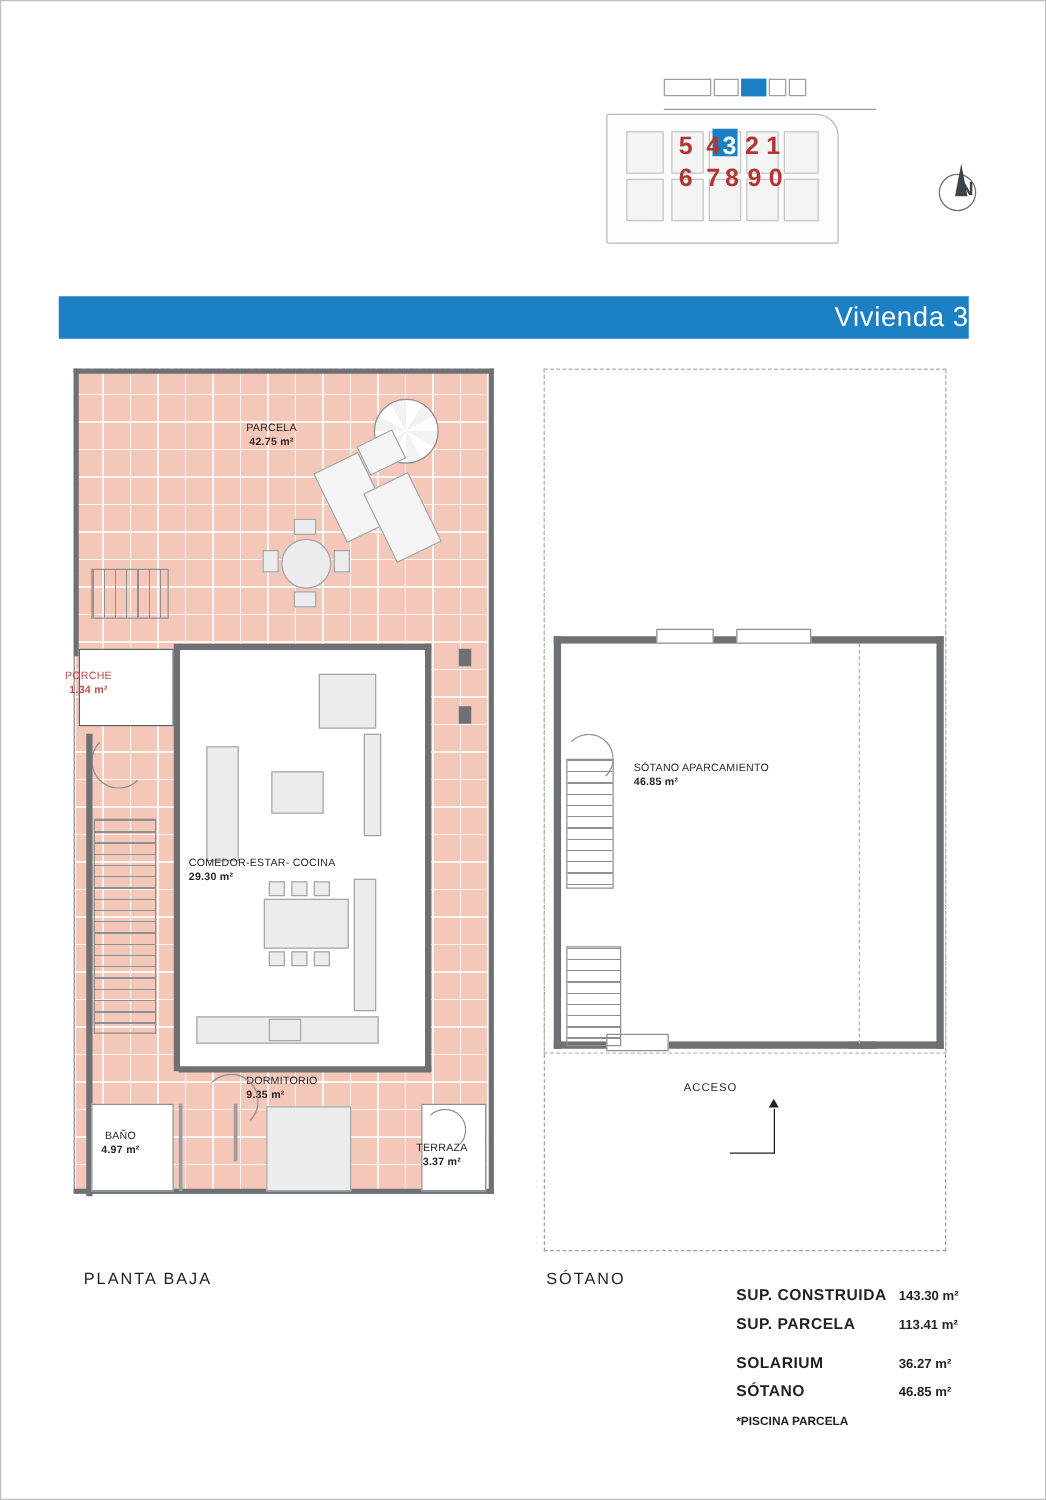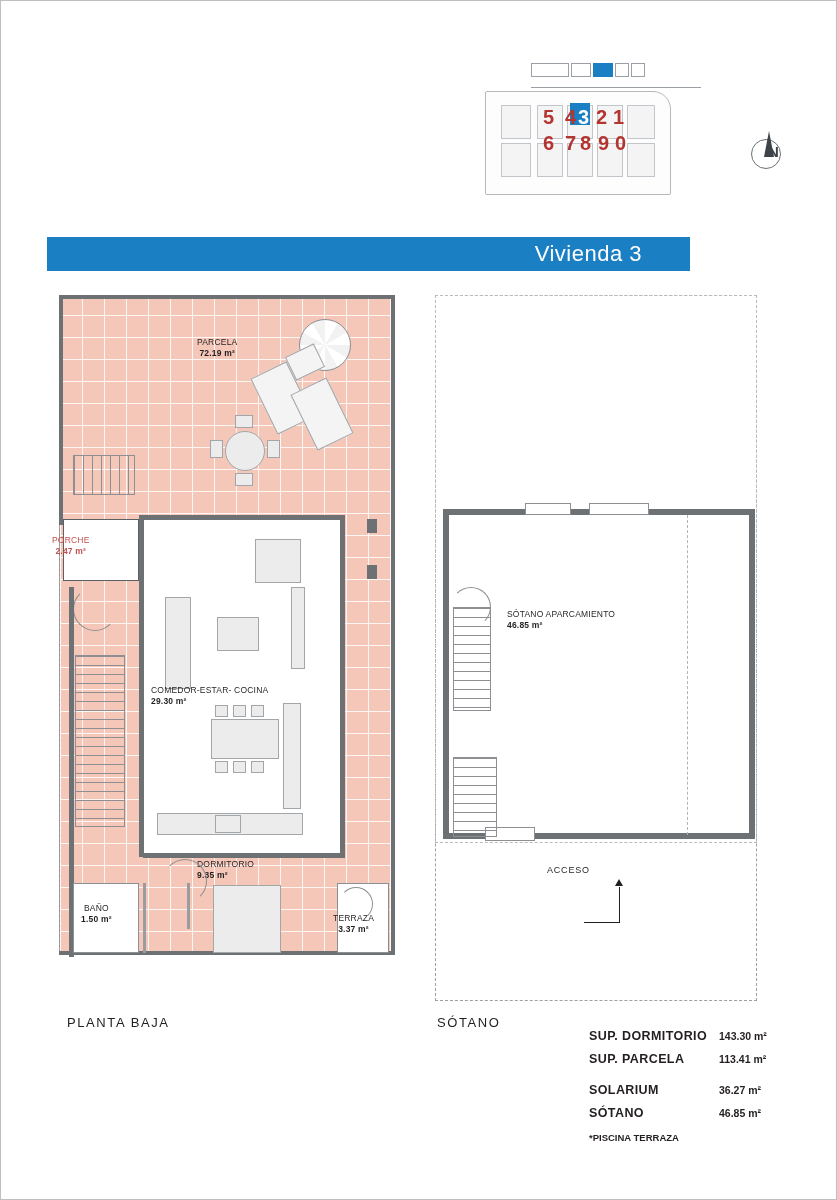--- a/index.html
+++ b/index.html
@@ -107,26 +107,25 @@
     left: 19px; top: 12px;
     font-size: 15px;
     font-weight: 700;
     color: #3d4348;
   }
 
   
   .titlebar {
     position: absolute;
     left: 46px; top: 236px;
-    width: 643px; height: 34px;
+    width: 728px; height: 34px;
     background: #1b7fc4;
     display: flex;
     align-items: center;
     justify-content: flex-end;
-    padding-right: 48px;
   }
   .titlebar .t {
     color: #ffffff;
     font-size: 22px;
     letter-spacing: 0.5px;
   }
 
   
   .planwrap { position: absolute; }
   .planta { left: 46px; top: 286px; width: 350px; height: 690px; }
@@ -338,34 +337,34 @@
     <div class="furn round" style="left:178px; top:144px; width:40px; height:40px;"></div>
     <div class="furn" style="left:163px; top:153px; width:13px; height:18px;"></div>
     <div class="furn" style="left:220px; top:153px; width:13px; height:18px;"></div>
     <div class="furn" style="left:188px; top:128px; width:18px; height:13px;"></div>
     <div class="furn" style="left:188px; top:186px; width:18px; height:13px;"></div>
 
     <div class="stair h" style="left:26px; top:168px; width:62px; height:40px;"></div>
 
     <div class="lbl center" style="left:150px; top:50px;">
       <span>PARCELA</span><br>
-      <b>72.19 m²</b>
+      <b>42.75 m²</b>
     </div>
 
     <div class="gf-white" style="left:96px; top:232px; width:198px; height:336px;"></div>
     <div class="wall" style="left:96px; top:228px; width:202px; height:5px;"></div>
     <div class="wall" style="left:92px; top:228px; width:5px; height:342px;"></div>
     <div class="wall" style="left:293px; top:228px; width:5px; height:342px;"></div>
     <div class="wall" style="left:320px; top:232px; width:10px; height:14px;"></div>
     <div class="wall" style="left:320px; top:278px; width:10px; height:14px;"></div>
 
     <div class="gf-white" style="left:16px; top:232px; width:76px; height:62px;"></div>
     <div class="lbl center red" style="left:5px; top:248px;">
       <span>PORCHE</span><br>
-      <b>2.47 m²</b>
+      <b>1.34 m²</b>
     </div>
     <div class="door-arc" style="left:26px; top:300px; width:44px; height:44px; border-color:#8d8f92; border-top-color:transparent; border-right-color:transparent;"></div>
 
     <div class="stair" style="left:28px; top:368px; width:50px; height:172px;"></div>
     <div class="wall" style="left:22px; top:300px; width:5px; height:370px;"></div>
 
     <div class="furn" style="left:208px; top:252px; width:46px; height:44px;"></div>
     <div class="furn" style="left:118px; top:310px; width:26px; height:92px;"></div>
     <div class="furn" style="left:170px; top:330px; width:42px; height:34px;"></div>
     <div class="furn" style="left:244px; top:300px; width:14px; height:82px;"></div>
@@ -391,21 +390,21 @@
     <div class="furn" style="left:166px; top:598px; width:68px; height:68px;"></div>
     <div class="lbl" style="left:150px; top:572px;">
       <span>DORMITORIO</span><br>
       <b>9.35 m²</b>
     </div>
     <div class="door-arc" style="left:116px; top:572px; width:44px; height:44px; border-color:#8d8f92; border-bottom-color:transparent; border-left-color:transparent;"></div>
 
     <div class="gf-white" style="left:26px; top:596px; width:66px; height:70px; border-color:#8d8f92;"></div>
     <div class="lbl center" style="left:34px; top:616px;">
       <span>BAÑO</span><br>
-      <b>1.50 m²</b>
+      <b>4.97 m²</b>
     </div>
 
     <div class="gf-white" style="left:290px; top:596px; width:52px; height:70px; border-color:#8d8f92;"></div>
     <div class="lbl center" style="left:286px; top:626px;">
       <span>TERRAZA</span><br>
       <b>3.37 m²</b>
     </div>
     <div class="door-arc" style="left:292px; top:600px; width:34px; height:34px; border-color:#8d8f92; border-bottom-color:transparent; border-left-color:transparent;"></div>
 
     <div class="thinwall" style="left:96px; top:596px; width:3px; height:70px;"></div>
@@ -445,32 +444,32 @@
     <div class="lbl" style="left:118px; top:578px; font-size:9px; letter-spacing:.8px;">ACCESO</div>
     <div class="acceso-arrow" style="left:190px; top:600px; height:36px;"></div>
     <div class="acceso-arrow" style="left:155px; top:635px; width:36px; height:1px;"></div>
     <div class="acceso-head" style="left:186px; top:592px;"></div>
   </div>
 
   <div class="caption" style="left:436px; top:1014px;">SÓTANO</div>
 
   <div class="summary">
     <div class="row">
-      <span class="name">SUP. DORMITORIO</span>
+      <span class="name">SUP. CONSTRUIDA</span>
       <span class="val">143.30 m²</span>
     </div>
     <div class="row">
       <span class="name">SUP. PARCELA</span>
       <span class="val">113.41 m²</span>
     </div>
     <div class="gap"></div>
     <div class="row">
       <span class="name">SOLARIUM</span>
       <span class="val">36.27 m²</span>
     </div>
     <div class="row">
       <span class="name">SÓTANO</span>
       <span class="val">46.85 m²</span>
     </div>
-    <div class="note">*PISCINA TERRAZA</div>
+    <div class="note">*PISCINA PARCELA</div>
   </div>
 
 </div>
 
 </body></html>

